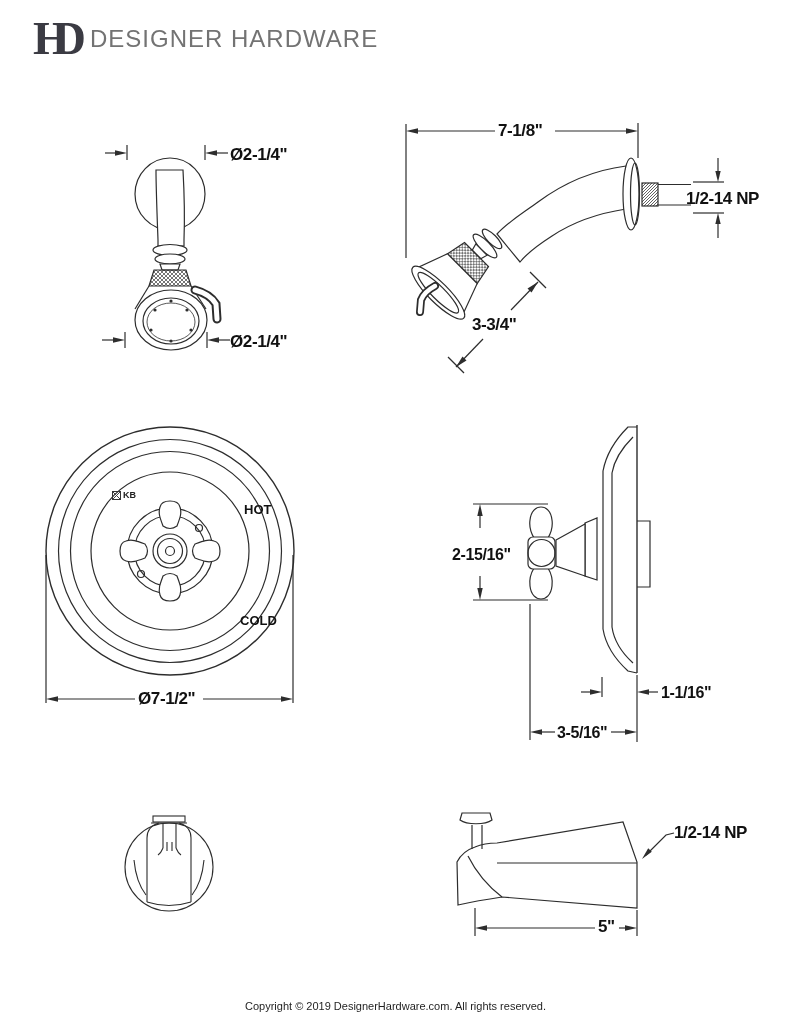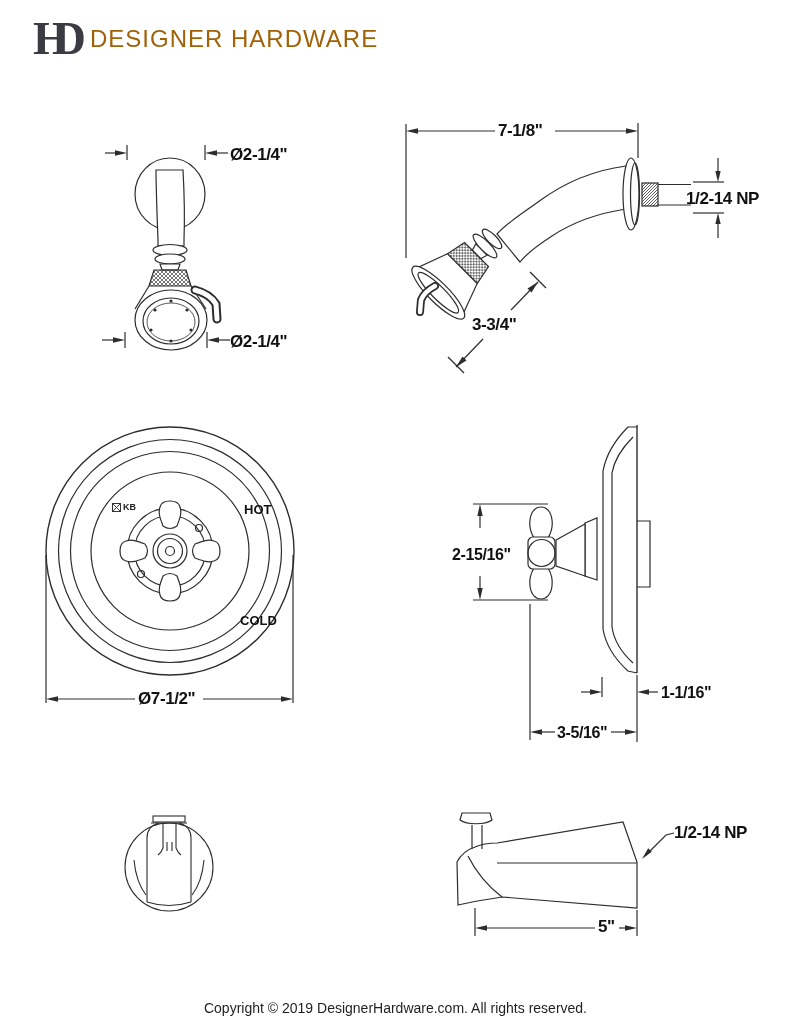--- a/index.html
+++ b/index.html
@@ -9,39 +9,39 @@
   }
   svg{position:absolute;overflow:visible;}
   .fig{position:absolute;}
   .dim{
     position:absolute;font-weight:bold;font-size:16px;letter-spacing:-0.4px;
     color:#111;white-space:nowrap;line-height:1;
   }
   .dim.big{font-size:17px;}
   .brand{
     position:absolute;left:90px;top:25px;font-size:24px;letter-spacing:1px;
-    color:#a16207;white-space:nowrap;
+    color:#737373;white-space:nowrap;
   }
   .hotcold{
     position:absolute;font-weight:bold;font-size:13px;color:#111;
     letter-spacing:0;line-height:1;white-space:nowrap;padding-left:48px;
   }
   .kbmark{
     position:absolute;font-weight:bold;font-size:9px;color:#222;line-height:1;
     display:flex;align-items:center;gap:2px;white-space:nowrap;
   }
   .kbmark .sq{
     display:inline-block;width:7px;height:7px;border:1px solid #333;
     background:
       linear-gradient(45deg, transparent 44%, #444 44%, #444 56%, transparent 56%),
       linear-gradient(-45deg, transparent 44%, #444 44%, #444 56%, transparent 56%);
   }
   .copyright{
     position:absolute;left:0;right:0;top:1000px;text-align:center;
-    font-size:14px;color:#1f1f1f;
+    font-size:11px;color:#1f1f1f;
   }
   .logo{position:absolute;left:33px;top:10px;width:55px;height:55px;}
 </style>
 </head>
 <body>
 
 <div class="canvas">
 
   <svg class="logo" viewBox="0 0 55 55">
     <text x="0" y="44" font-family="Liberation Serif, serif" font-weight="bold" font-size="47" fill="#3b3b43">H</text>
@@ -189,21 +189,21 @@
       <circle cx="101" cy="149" r="3.5"></circle>
 
       <line x1="6" y1="130" x2="6" y2="278"></line>
       <line x1="253" y1="130" x2="253" y2="278"></line>
       <polygon points="6,274 18,271.2 18,276.8" fill="#2d2d2d" stroke="none"></polygon>
       <line x1="18" y1="274" x2="95" y2="274"></line>
       <line x1="163" y1="274" x2="241" y2="274"></line>
       <polygon points="253,274 241,271.2 241,276.8" fill="#2d2d2d" stroke="none"></polygon>
     </g>
   </svg>
-  <div class="kbmark" style="left:112px;top:503px;">
+  <div class="kbmark" style="left:112px;top:491px;">
     <span class="sq"></span>
     <span>KB</span>
   </div>
   <div class="hotcold" style="left:196px;top:503px;">HOT</div>
   <div class="hotcold" style="left:192px;top:614px;">COLD</div>
   <div class="dim big" style="left:138px;top:690px;">Ø7-1/2"</div>
 
   <svg class="fig" style="left:445px;top:415px;" width="346" height="335" viewBox="0 0 346 335">
     <g stroke="#2d2d2d" stroke-width="1.2" fill="none">
 

